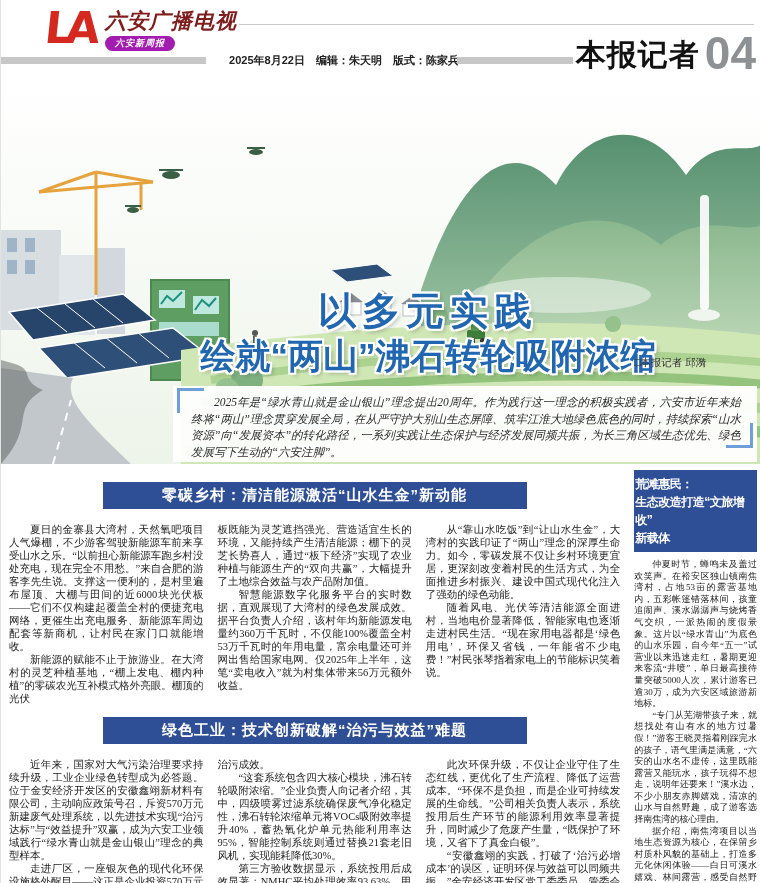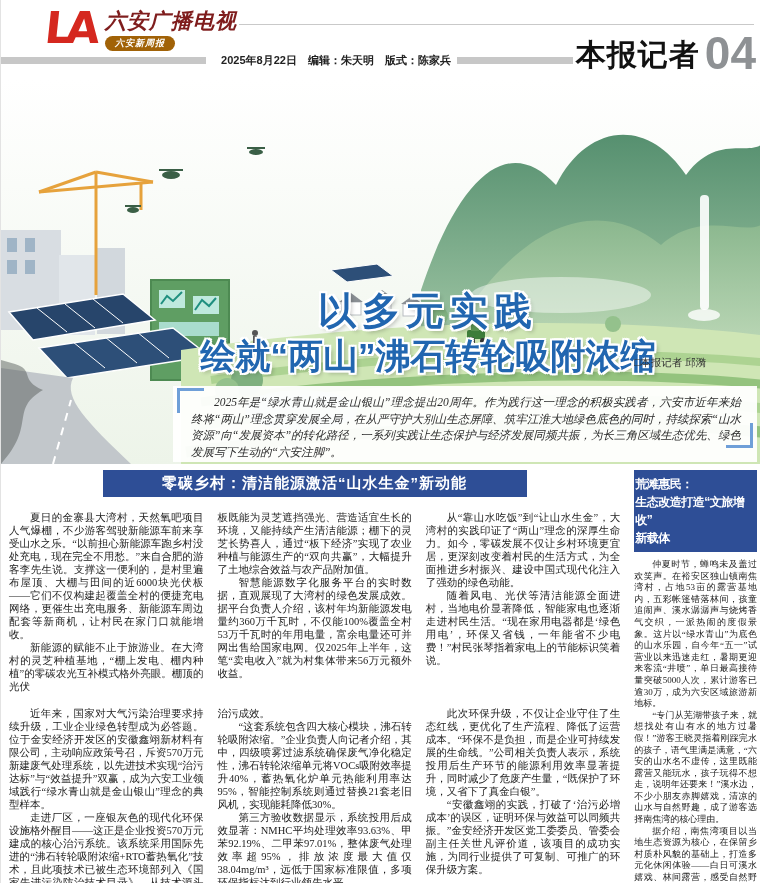--- a/index.html
+++ b/index.html
@@ -7,28 +7,28 @@
        font-family:"Liberation Serif","DejaVu Serif",serif;color:#1c1c1c;
        border-left:1px solid #e3e3e3;box-sizing:border-box;}
   
   .masthead{position:relative;height:80px;background:#fff;}
   .logo{position:absolute;left:44px;top:6px;display:flex;align-items:flex-start;}
   .monogram{font-family:"DejaVu Sans",sans-serif;font-weight:900;font-size:44px;line-height:44px;
             color:#d5281f;letter-spacing:-7px;transform:skewX(-6deg);padding-right:12px;}
   .logo-text{padding-top:4px;}
   .logo-title{font-family:"DejaVu Serif",serif;font-weight:bold;font-style:italic;
               font-size:21px;color:#7f1d1d;line-height:22px;letter-spacing:1px;}
-  .logo-badge{display:inline-block;margin-top:3px;background:#a16207;color:#fff;
+  .logo-badge{display:inline-block;margin-top:3px;background:#a21caf;color:#fff;
               font-size:9px;font-weight:bold;font-style:italic;padding:1px 10px;
               border-radius:8px;letter-spacing:1px;}
   .mast-rule{position:absolute;left:238px;top:24px;right:6px;height:1px;background:#c9c9c9;}
   .mast-bar{position:absolute;top:57px;height:7px;background:#c7c7c7;}
   .bar-left{left:0;width:205px;}
   .bar-mid{left:456px;width:116px;}
-  .dateline{position:absolute;left:215px;top:53px;width:240px;text-align:center;
+  .dateline{position:absolute;left:223px;top:53px;width:240px;text-align:center;
             font-family:"Liberation Sans",sans-serif;font-weight:bold;font-size:11px;color:#222;}
   .page-head{position:absolute;right:4px;top:34px;display:flex;align-items:flex-end;}
   .section-name{font-family:"Liberation Sans",sans-serif;font-weight:900;font-size:30px;
                 color:#111;letter-spacing:1px;line-height:34px;}
   .page-num{font-family:"Liberation Sans",sans-serif;font-weight:900;font-size:46px;
             color:#8e9194;line-height:38px;margin-left:5px;}
   
   .hero{position:relative;height:384px;overflow:hidden;}
   .hero svg{position:absolute;inset:0;}
   .headline{position:absolute;left:196px;top:208px;width:462px;text-align:center;
@@ -43,21 +43,21 @@
          padding:8px 16px 0 18px;box-sizing:border-box;}
   .intro::before{content:"";position:absolute;left:4px;top:2px;width:24px;height:22px;
                  border-left:3px solid #6f9fd8;border-top:3px solid #6f9fd8;}
   .intro::after{content:"";position:absolute;right:4px;bottom:14px;width:24px;height:22px;
                 border-right:3px solid #6f9fd8;border-bottom:3px solid #6f9fd8;}
   .intro p{margin:0;font-style:italic;font-size:11.5px;line-height:16.5px;text-align:justify;
            text-indent:2em;color:#2b2b2b;}
   
   .content{display:flex;padding:6px 3px 0 8px;}
   .main{width:612px;}
-  .sec-bar{width:424px;margin:0 auto 7px auto;background:#2e4e96;color:#fff;text-align:center;
+  .sec-bar{width:424px;margin:12px auto 7px auto;background:#2e4e96;color:#fff;text-align:center;
            font-family:"Liberation Sans",sans-serif;font-weight:bold;font-size:15px;
            padding:4px 0;letter-spacing:1px;}
   .cols{display:grid;grid-template-columns:repeat(3,1fr);column-gap:14px;margin-bottom:8px;margin-top:14px;}
   .col p.para{margin:0;font-size:10.5px;line-height:13px;text-align:justify;text-indent:2em;}
   .col p.para.cont{text-indent:0;}
   .sidebar{width:123px;margin-left:14px;}
   .side-box{background:#2e4e96;color:#fff;font-family:"Liberation Sans",sans-serif;
             font-weight:bold;font-size:12px;line-height:18px;padding:5px 1px;letter-spacing:-0.5px;
             margin-bottom:7px;}
   .side-body p.para{margin:0;font-size:9px;line-height:11.6px;text-align:justify;text-indent:2em;}
@@ -215,20 +215,21 @@
             <p class="para">智慧能源数字化服务平台的实时数据，直观展现了大湾村的绿色发展成效。据平台负责人介绍，该村年均新能源发电量约360万千瓦时，不仅能100%覆盖全村53万千瓦时的年用电量，富余电量还可并网出售给国家电网。仅2025年上半年，这笔“卖电收入”就为村集体带来56万元额外收益。</p>
           </div>
         <div class="col">
             <p class="para">从“靠山水吃饭”到“让山水生金”，大湾村的实践印证了“两山”理念的深厚生命力。如今，零碳发展不仅让乡村环境更宜居，更深刻改变着村民的生活方式，为全面推进乡村振兴、建设中国式现代化注入了强劲的绿色动能。</p>
             <p class="para">随着风电、光伏等清洁能源全面进村，当地电价显著降低，智能家电也逐渐走进村民生活。“现在家用电器都是‘绿色用电’，环保又省钱，一年能省不少电费！”村民张琴指着家电上的节能标识笑着说。</p>
           </div>
       </div>
     </div>
 
     <div>
+      <div class="sec-bar">绿色工业：技术创新破解“治污与效益”难题</div>
       <div class="cols">
         <div class="col">
             <p class="para">近年来，国家对大气污染治理要求持续升级，工业企业绿色转型成为必答题。位于金安经济开发区的安徽鑫翊新材料有限公司，主动响应政策号召，斥资570万元新建废气处理系统，以先进技术实现“治污达标”与“效益提升”双赢，成为六安工业领域践行“绿水青山就是金山银山”理念的典型样本。</p>
             <p class="para">走进厂区，一座银灰色的现代化环保设施格外醒目——这正是企业投资570万元建成的核心治污系统。该系统采用国际先进的“沸石转轮吸附浓缩+RTO蓄热氧化”技术，且此项技术已被生态环境部列入《国家先进污染防治技术目录》，从技术源头保障</p>
           </div>
         <div class="col">
             <p class="para cont">治污成效。</p>
             <p class="para">“这套系统包含四大核心模块，沸石转轮吸附浓缩。”企业负责人向记者介绍，其中，四级喷雾过滤系统确保废气净化稳定性，沸石转轮浓缩单元将VOCs吸附效率提升40%，蓄热氧化炉单元热能利用率达95%，智能控制系统则通过替换21套老旧风机，实现能耗降低30%。</p>
             <p class="para">第三方验收数据显示，系统投用后成效显著：NMHC平均处理效率93.63%、甲苯92.19%、二甲苯97.01%，整体废气处理效率超95%，排放浓度最大值仅38.04mg/m³，远低于国家标准限值，多项环保指标达到行业领先水平。</p>
           </div>

